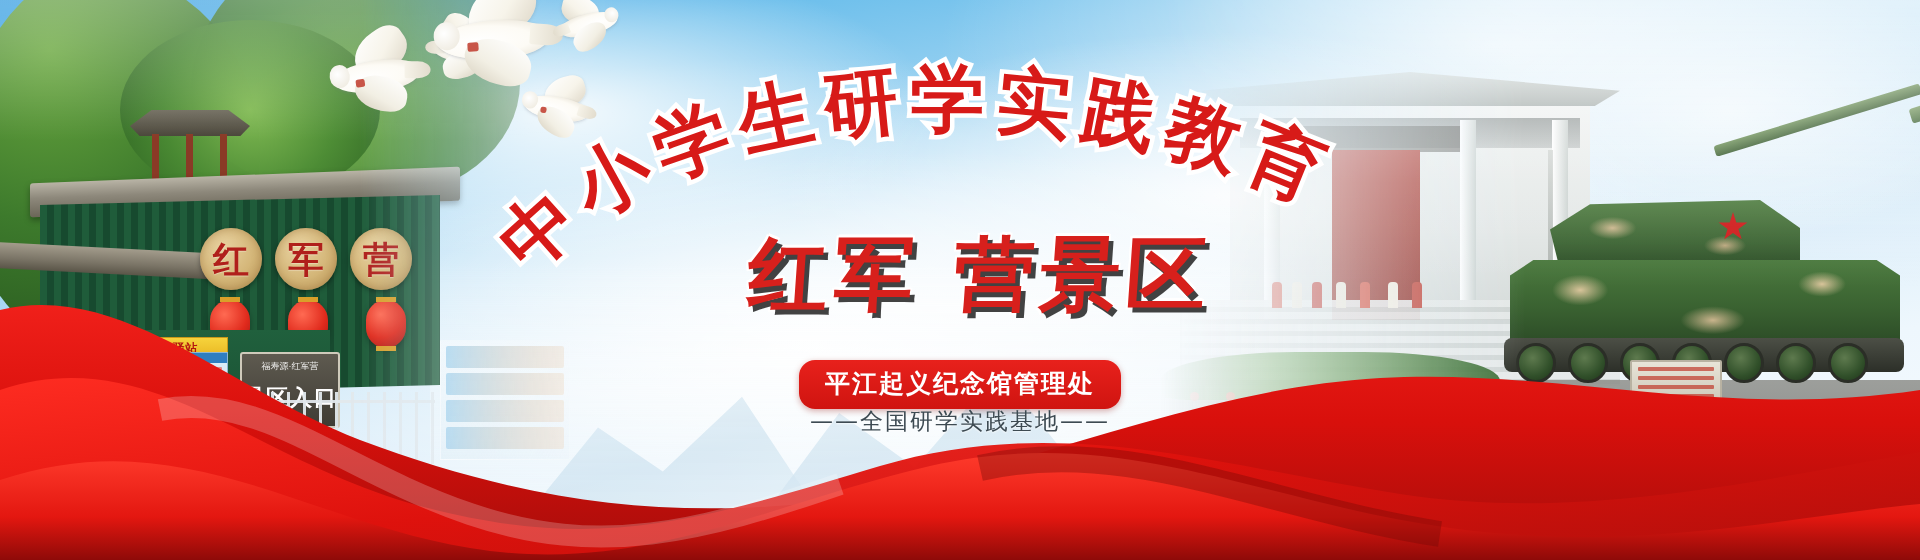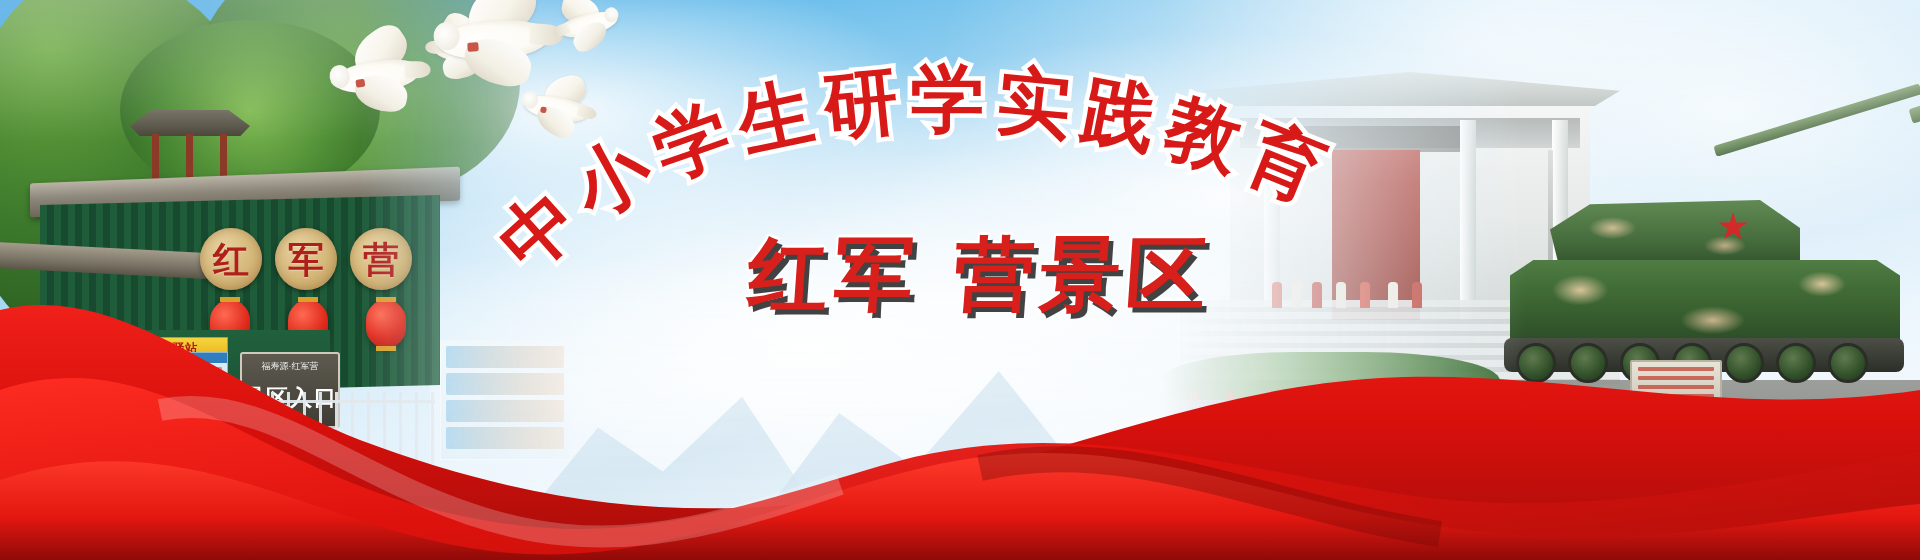--- a/index.html
+++ b/index.html
@@ -558,21 +558,23 @@
     </defs>
     <text>
       <textPath href="#arcpath" startOffset="2%">中小学生研学实践教育基地</textPath>
     </text>
   </svg>
 
   <div class="maintitle">
     <span>红军</span><span class="gap"></span><span>营景区</span>
   </div>
 
-
+  <div class="badge">平江起义纪念馆管理处</div>
+
+  <div class="subline">——全国研学实践基地——</div>
 
   <svg class="ribbon" viewBox="0 0 1920 290" preserveAspectRatio="none">
     <defs>
       <linearGradient id="silk1" x1="0" y1="0" x2="0" y2="1">
         <stop offset="0%" stop-color="#f0201a"></stop>
         <stop offset="45%" stop-color="#d9100c"></stop>
         <stop offset="100%" stop-color="#a50d0a"></stop>
       </linearGradient>
       <linearGradient id="silk2" x1="0" y1="0" x2="1" y2="1">
         <stop offset="0%" stop-color="#ff2d22"></stop>

